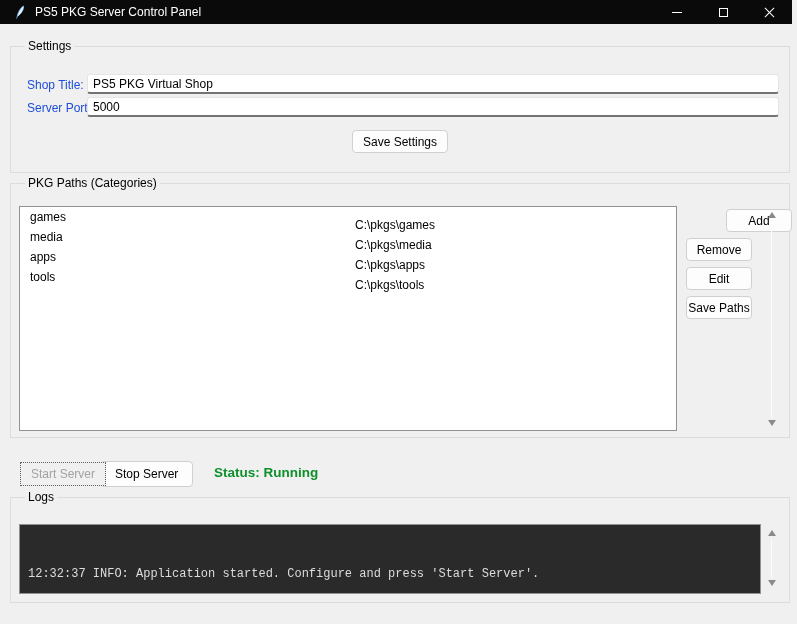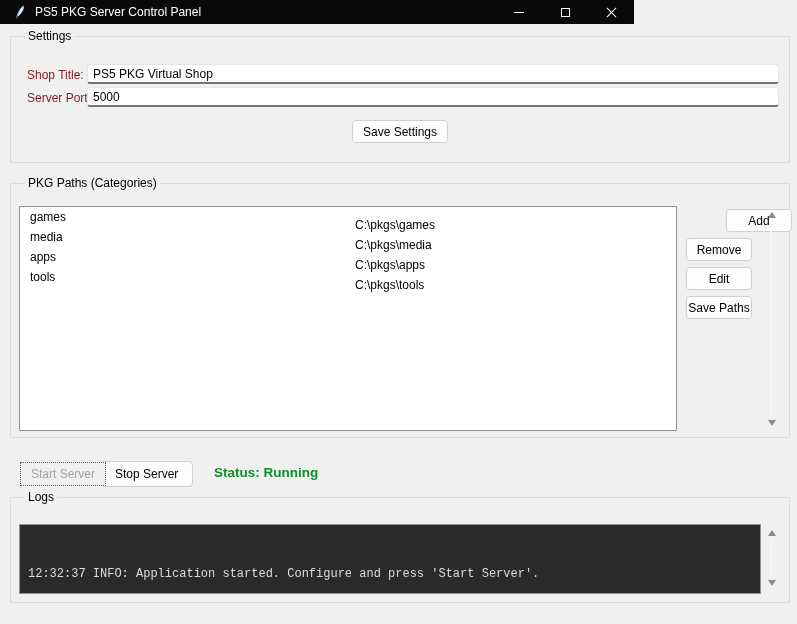--- a/index.html
+++ b/index.html
@@ -8,21 +8,21 @@
     background: #444;
   }
   .window {
     position: relative;
     width: 797px; height: 624px;
     background: #f0f0f0;
     overflow: hidden;
   }
   
   .titlebar {
-    position: absolute; left: 0; top: 0; width: 634px; height: 24px;
+    position: absolute; left: 0; top: 0; width: 792px; height: 24px;
     background: #0a0a0a;
     display: flex; align-items: center;
     color: #ffffff;
   }
   .app-icon { margin-left: 13px; width: 14px; height: 15px; flex: 0 0 auto; }
   .titlebar-text { margin-left: 8px; font-size: 12px; color: #ffffff; white-space: nowrap; }
   .titlebar-spacer { flex: 1; }
   .win-btn {
     width: 46px; height: 24px; display: flex; align-items: center; justify-content: center;
     cursor: default;
@@ -41,26 +41,26 @@
     position: absolute;
     border: 1px solid #dcdcdc;
     background: #f0f0f0;
   }
   .groupbox-label {
     position: absolute; left: 14px; top: -8px;
     background: #f0f0f0; padding: 0 3px;
     font-size: 12px; color: #000;
     white-space: nowrap;
   }
-  #settings-group { left: 10px; top: 36px;  width: 780px; height: 127px; }
+  #settings-group { left: 10px; top: 46px;  width: 780px; height: 127px; }
   #paths-group    { left: 10px; top: 183px; width: 780px; height: 255px; }
   #logs-group     { left: 10px; top: 497px; width: 780px; height: 106px; }
 
   
-  .field-label { position: absolute; left: 16px; font-size: 12px; color: #7f1d1d; white-space: nowrap; text-align: center; }
+  .field-label { position: absolute; left: 16px; font-size: 12px; color: #1d4ed8; white-space: nowrap; text-align: center; }
   .entry {
     position: absolute; left: 76px; width: 692px; height: 20px;
     background: #ffffff;
     border: 1px solid #e5e5e5;
     border-bottom: 2px solid #737373;
     border-radius: 3px;
     font-family: "Liberation Sans", sans-serif;
     font-size: 12px; color: #000;
     padding: 0 5px;
     outline: none;

